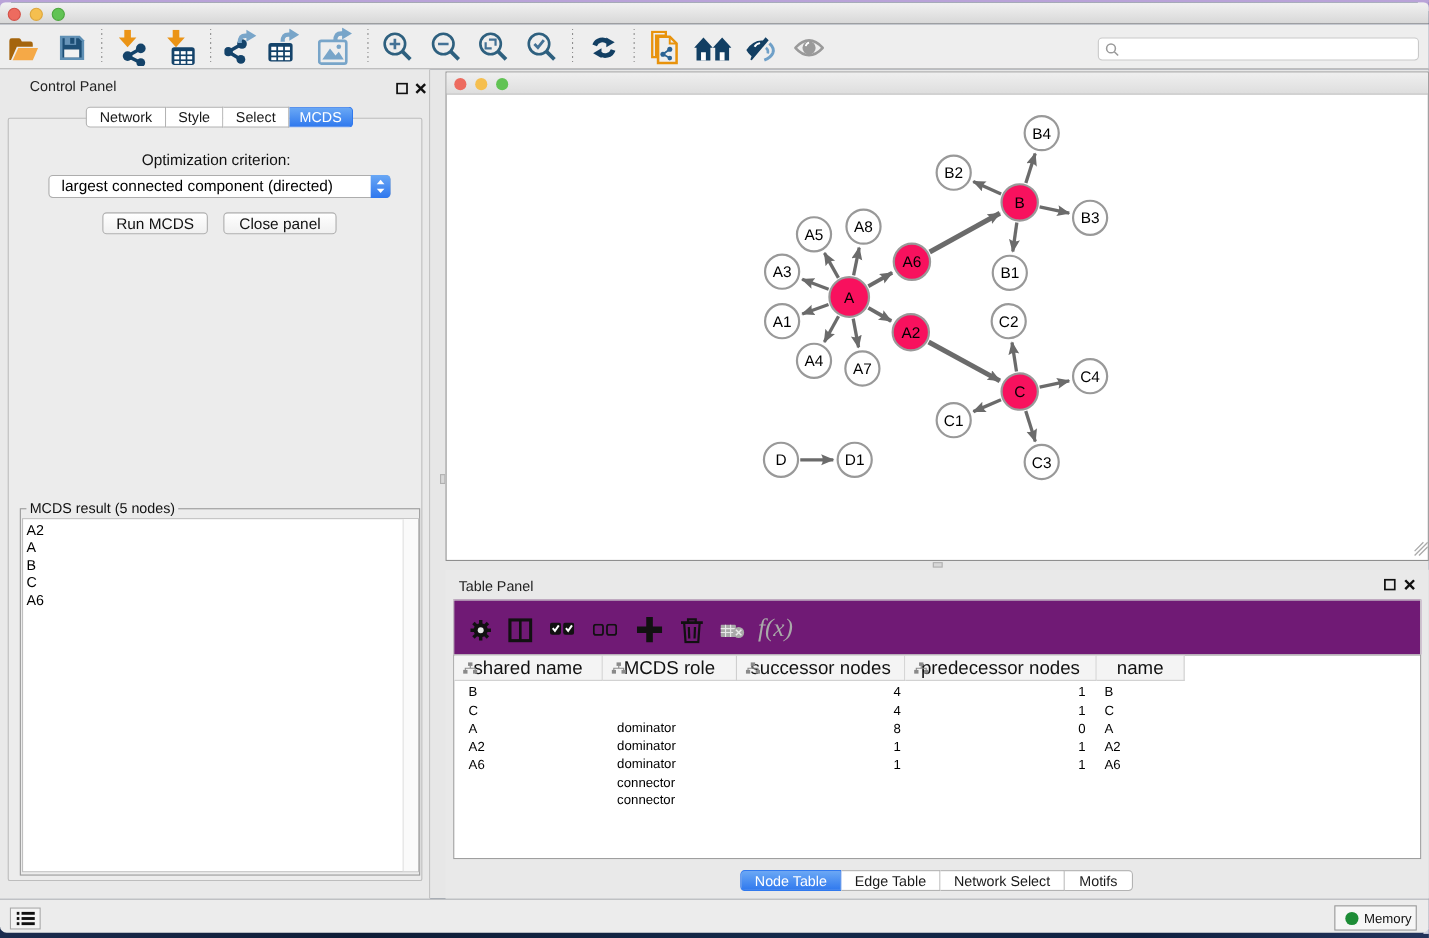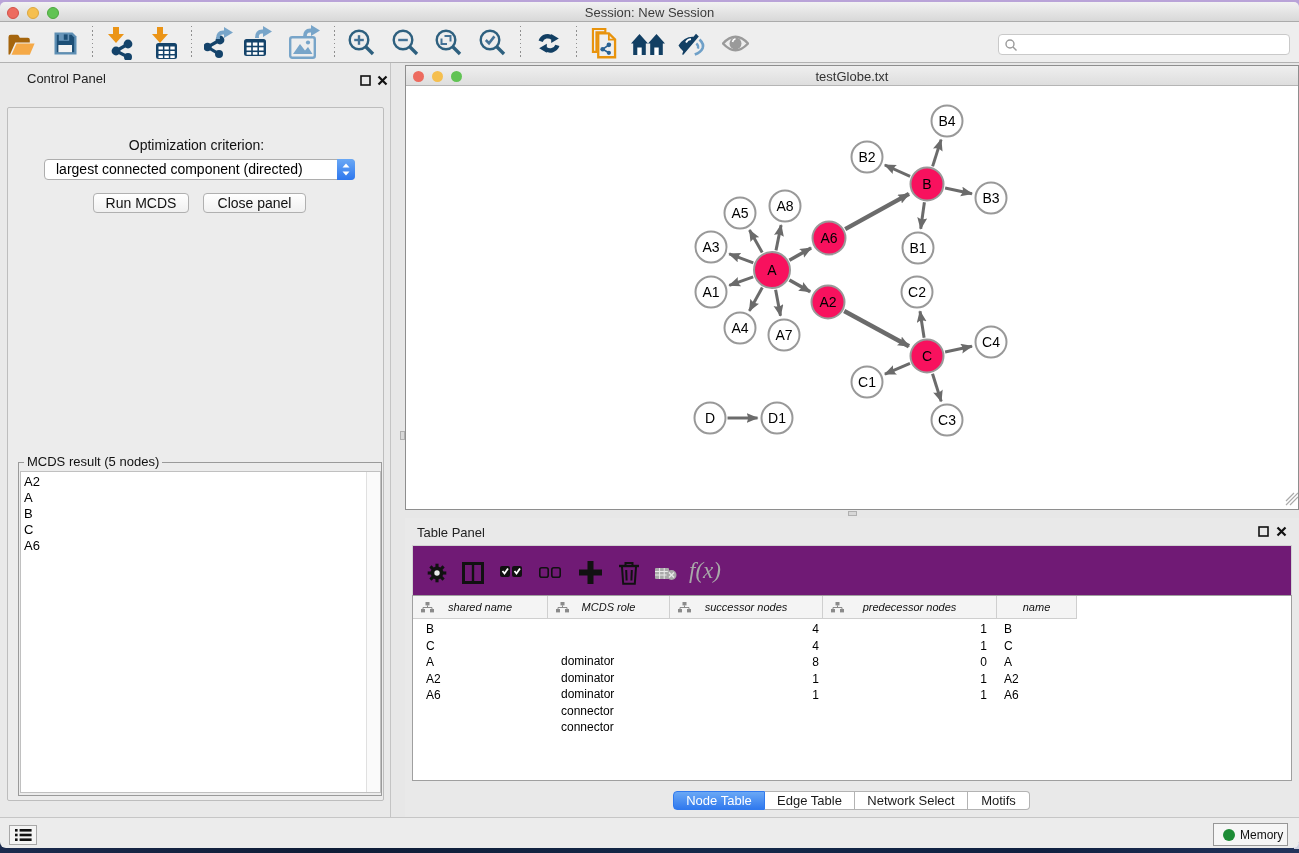--- a/index.html
+++ b/index.html
@@ -37,40 +37,39 @@
 
 #netwin{left:405px;top:65px;width:894px;height:445px;background:#fff;border:1px solid #8e8e8e;}
 #nettitle{position:absolute;left:0;top:0;width:100%;height:20px;background:linear-gradient(#efefef,#dedede);border-bottom:1px solid #b5b5b5;}
 #nettitle .title{position:absolute;left:0;right:0;top:3px;text-align:center;font-size:13px;color:#333;}
 .tl2{position:absolute;top:5px;width:11px;height:11px;border-radius:50%;}
 
 #tpanel{left:405px;top:518px;width:894px;height:299px;background:#e9e9e9;}
 #tpanel .hdr{position:absolute;left:12px;top:7px;font-size:13px;color:#222;}
 #ttoolbar{position:absolute;left:7px;top:27px;width:880px;height:50px;background:#701a75;border:1px solid #d2d2d2;border-bottom:none;}
 #tblarea{position:absolute;left:7px;top:77px;width:880px;height:186px;background:#fff;border:1px solid #9f9f9f;}
-.th{position:absolute;top:0;height:23px;background:#f4f4f4;border-right:1px solid #cfcfcf;border-bottom:1px solid #cfcfcf;font-size:11px;color:#111;text-align:center;line-height:23px;font-style:italic;}
+.th{position:absolute;top:0;height:23px;background:#f4f4f4;border-right:1px solid #cfcfcf;border-bottom:1px solid #cfcfcf;font-size:17px;color:#111;text-align:center;line-height:23px;}
 .td{position:absolute;font-size:12px;color:#000;line-height:16.5px;}
 #btabs{position:absolute;left:268px;top:273px;height:20px;display:flex;}
 
 #statusbar{left:0;top:817px;width:1299px;height:31px;background:#ececec;border-top:1px solid #c6c6c6;border-radius:0 0 6px 6px;}
 #menub{position:absolute;left:9px;top:7px;width:28px;height:20px;background:#f4f4f4;border:1px solid #a8a8a8;}
 #memb{position:absolute;right:11px;top:5px;width:75px;height:23px;background:#f6f6f6;border:1px solid #979797;font-size:12px;color:#111;}
 svg{display:block;}
 </style></head>
 <body>
 <div class="abs" id="mainbg"></div>
 <div class="abs" id="topstrip"></div>
 <div class="abs" style="left:0;top:0;width:10px;height:10px;background:#b9a3d8;z-index:-1"></div>
 <div class="abs" style="left:1289px;top:0;width:10px;height:10px;background:#b9a3d8;z-index:-1"></div>
 <div class="abs" style="left:1294px;top:843px;width:5px;height:6px;background:#cfd3e2;"></div>
 <div class="abs" id="titlebar">
   <div class="tl" style="left:7px;background:#ed6b5f;border:1px solid #d35148;"></div>
   <div class="tl" style="left:27px;background:#f5bf4f;border:1px solid #dda73e;"></div>
   <div class="tl" style="left:47px;background:#61c354;border:1px solid #4da73f;"></div>
-  <div class="title">Session: New Session</div>
 </div>
 <div class="abs" id="toolbar">
   <svg class="abs" style="left:7px;top:11px" width="28" height="23" viewBox="0 0 28 23">
     <path d="M1.5 21.5 L1.5 4 Q1.5 1.8 3.7 1.8 L10 1.8 Q11.3 1.8 11.9 3 L12.8 4.8 L20.8 4.8 Q22.8 4.8 22.8 6.8 L22.8 9.6 L8.3 9.6 L3 21.5 Z" fill="#a5650d"></path>
     <path d="M4.5 21.8 L9.6 10.6 L27.6 10.6 L22.8 21.8 Z" fill="#f5a947"></path>
   </svg>
   <svg class="abs" style="left:53px;top:9px" width="25" height="25" viewBox="0 0 25 25">
     <path d="M1.5 1.5 L19.5 1.5 L23.5 5.5 L23.5 23.5 L1.5 23.5 Z" fill="#5e8fb4"></path>
     <path d="M3.8 3.8 L18.6 3.8 L21.2 6.4 L21.2 21.2 L3.8 21.2 Z" fill="#1d4f76"></path>
     <rect x="5.8" y="2.2" width="10.4" height="7.6" fill="#6794b8"></rect>
@@ -223,27 +222,32 @@
         </div>
     </div>
     <div id="optlabel">Optimization criterion:</div>
     <div class="btn" style="left:85px;top:85px;width:96px;">Run MCDS</div>
     <div class="btn" style="left:195px;top:85px;width:103px;">Close panel</div>
     <div id="fset">
       <legend>MCDS result (5 nodes)</legend>
       <div id="listbox">A2<br>A<br>B<br>C<br>A6<div class="sb"></div></div>
     </div>
   </div>
+  <div id="cptabs">
+    <div class="tab first" style="width:73px">Network</div>
+    <div class="tab" style="width:52px">Style</div>
+    <div class="tab" style="width:60px">Select</div>
+    <div class="tab sel last" style="width:58px">MCDS</div>
+  </div>
 </div>
 <div class="abs" id="netwin">
   <div id="nettitle">
     <div class="tl2" style="left:7px;background:#ed6b5f;"></div>
     <div class="tl2" style="left:26px;background:#f5bf4f;"></div>
     <div class="tl2" style="left:45px;background:#61c354;"></div>
-    <div class="title">testGlobe.txt</div>
   </div>
   <svg style="position:absolute;left:0;top:21px;" width="892" height="422" viewBox="406 86 892 422">
     <defs>
         <marker id="arw" markerUnits="userSpaceOnUse" markerWidth="14" markerHeight="12" refX="11" refY="5" orient="auto">
           <path d="M0,0 L12,5 L0,10 Q3,5 0,0 Z" fill="#6b6b6b"></path>
         </marker>
       </defs>
     <g stroke="#6b6b6b">
 <line x1="753.2" y1="275.8" x2="729.3" y2="284.4" stroke-width="3" marker-end="url(#arw)"></line>
 <line x1="753.3" y1="261.9" x2="729.2" y2="252.9" stroke-width="3" marker-end="url(#arw)"></line>

